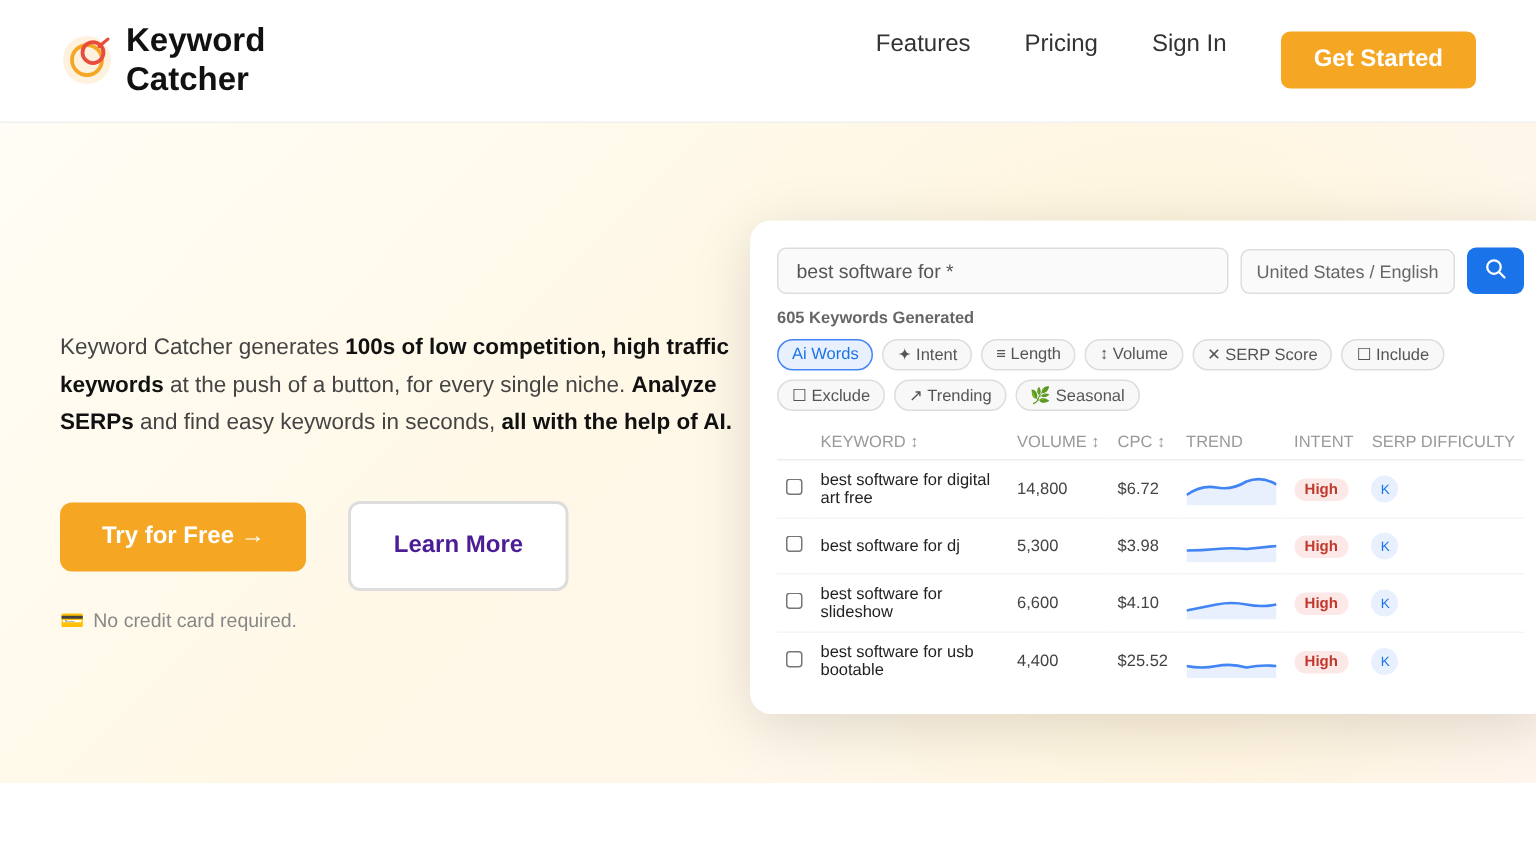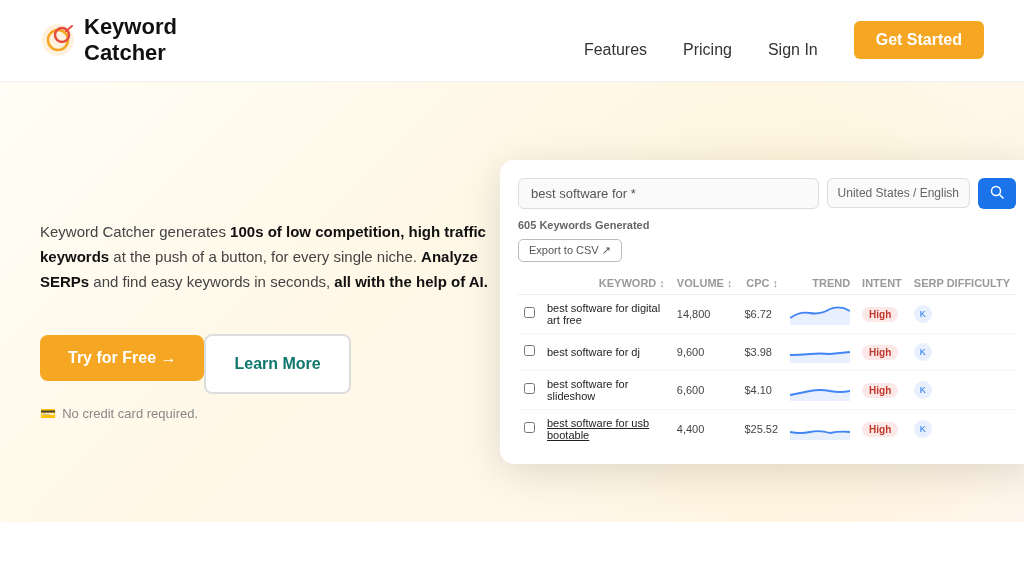--- a/index.html
+++ b/index.html
@@ -7,21 +7,21 @@
 
     
     nav {
       display: flex; align-items: center; justify-content: space-between;
       padding: 14px 40px; background: #fff;
       border-bottom: 1px solid #f0f0f0;
     }
     .logo { display: flex; align-items: center; gap: 8px; cursor: pointer; }
     .logo-text { font-size: 22px; font-weight: 800; color: #111; line-height: 1.2; }
     .logo-icon { width: 36px; height: 36px; }
-    .nav-links { display: flex; align-items: flex-end; gap: 36px; }
+    .nav-links { display: flex; align-items: flex-start; gap: 36px; }
     .nav-link { font-size: 16px; color: #333; text-decoration: none; font-weight: 500; cursor: pointer; }
     .btn-get-started {
       background: #f5a623; color: #fff; border: none;
       padding: 10px 22px; border-radius: 6px; font-size: 16px;
       font-weight: 700; cursor: pointer;
     }
 
     
     .hero {
       position: relative; display: flex; align-items: center;
@@ -36,28 +36,28 @@
       background: radial-gradient(ellipse, #fef3d0 0%, transparent 70%);
       border-radius: 50%;
     }
     .hero-left { flex: 0 0 460px; z-index: 1; }
     .hero-heading { font-size: 42px; font-weight: 900; color: #111; line-height: 1.15; margin-bottom: 6px; }
     .hero-heading-orange { color: #f5a623; }
     .hero-sub {
       font-size: 15px; color: #444; line-height: 1.65; margin: 18px 0 28px 0;
     }
     .hero-sub b { font-weight: 700; color: #111; }
-    .hero-buttons { display: flex; gap: 0; align-items: center; margin-bottom: 12px; }
+    .hero-buttons { display: flex; gap: 28px; align-items: center; margin-bottom: 12px; }
     .btn-try {
       background: #f5a623; color: #fff; border: none;
       padding: 14px 28px; border-radius: 8px; font-size: 16px;
       font-weight: 700; cursor: pointer; display: flex; align-items: center; gap: 8px;
     }
     .btn-learn {
-      background: #fff; color: #0f766e; border: 2px solid #ddd;
+      background: #fff; color: #4c1d95; border: 2px solid #ddd;
       padding: 19px 28px; border-radius: 8px; font-size: 16px;
       font-weight: 600; cursor: pointer; margin-top: 12px;
     }
     .no-credit {
       font-size: 13px; color: #888; display: flex; align-items: center; gap: 6px;
     }
 
     
     .hero-right { flex: 1; z-index: 1; display: flex; justify-content: flex-end; }
     .mock-card {
@@ -91,21 +91,21 @@
       font-size: 11px; padding: 3px 9px; border-radius: 12px;
       border: 1px solid #ddd; color: #555; background: #f8f8f8;
     }
     .mock-filter-chip.active { background: #e8f0fe; border-color: #4285f4; color: #1a73e8; }
     .mock-export {
       font-size: 11px; padding: 4px 10px; background: #fff; border: 1px solid #bbb;
       border-radius: 5px; color: #555; margin-bottom: 10px; display: inline-block;
     }
     .mock-table { width: 100%; border-collapse: collapse; font-size: 11px; }
     .mock-table th {
-      text-align: right; color: #999; font-weight: 700; padding: 5px 6px;
+      text-align: left; color: #999; font-weight: 400; padding: 5px 6px;
       border-bottom: 1px solid #eee; white-space: nowrap;
     }
     .mock-table td { padding: 7px 6px; border-bottom: 1px solid #f5f5f5; color: #333; }
     .mock-table tr:last-child td { border-bottom: none; }
     .badge-high {
       background: #fde8e8; color: #c0392b; font-size: 10px;
       padding: 2px 7px; border-radius: 10px; font-weight: 600;
     }
     .trend-sparkline {
       width: 60px; height: 22px; display: inline-block; vertical-align: middle;
@@ -166,21 +166,31 @@
         <div class="mock-search-input">best software for *</div>
         <div class="mock-locale">United States / English</div>
         <button class="mock-search-btn">
           <svg width="14" height="14" viewBox="0 0 14 14">
             <circle cx="6" cy="6" r="4.5" stroke="#fff" stroke-width="1.5" fill="none"></circle>
             <line x1="9.5" y1="9.5" x2="13" y2="13" stroke="#fff" stroke-width="1.5" stroke-linecap="round"></line>
           </svg>
         </button>
       </div>
       <div class="mock-generated">605 Keywords Generated</div>
-      <div class="mock-export">Export to CSV ↗</div>
+      <div class="mock-filters">
+        <span class="mock-filter-chip active">Ai Words</span>
+        <span class="mock-filter-chip">✦ Intent</span>
+        <span class="mock-filter-chip">≡ Length</span>
+        <span class="mock-filter-chip">↕ Volume</span>
+        <span class="mock-filter-chip">✕ SERP Score</span>
+        <span class="mock-filter-chip">☐ Include</span>
+        <span class="mock-filter-chip">☐ Exclude</span>
+        <span class="mock-filter-chip">↗ Trending</span>
+        <span class="mock-filter-chip">🌿 Seasonal</span>
+      </div>
       <table class="mock-table">
         <thead>
           <tr>
             <th></th>
             <th>KEYWORD ↕</th>
             <th>VOLUME ↕</th>
             <th>CPC ↕</th>
             <th>TREND</th>
             <th>INTENT</th>
             <th>SERP DIFFICULTY</th>
@@ -197,21 +207,21 @@
           <path d="M0,15 Q10,8 20,10 Q30,12 40,6 Q50,2 60,8" stroke="#4285f4" stroke-width="1.8" fill="none"></path>
           <path d="M0,15 Q10,8 20,10 Q30,12 40,6 Q50,2 60,8 L60,22 L0,22 Z" fill="#4285f4" fill-opacity="0.12"></path>
         </svg>
       </td>
       <td><span class="badge-high">High</span></td>
       <td><span class="intent-dot">K</span></td>
     </tr>
             <tr>
       <td><input type="checkbox" style="width: 11px; height: 11px;"></td>
       <td style="font-size:11px;color:#222;">best software for dj</td>
-      <td style="color:#444;">9,600</td>
+      <td style="color:#444;">5,300</td>
       <td style="color:#444;">$3.98</td>
       <td>
         <svg class="trend-sparkline" viewBox="0 0 60 22" fill="none" xmlns="http://www.w3.org/2000/svg">
           <path d="M0,14 Q10,14 20,13 Q30,12 40,13 Q50,12 60,11" stroke="#4285f4" stroke-width="1.8" fill="none"></path>
           <path d="M0,14 Q10,14 20,13 Q30,12 40,13 Q50,12 60,11 L60,22 L0,22 Z" fill="#4285f4" fill-opacity="0.12"></path>
         </svg>
       </td>
       <td><span class="badge-high">High</span></td>
       <td><span class="intent-dot">K</span></td>
     </tr>
@@ -224,21 +234,21 @@
         <svg class="trend-sparkline" viewBox="0 0 60 22" fill="none" xmlns="http://www.w3.org/2000/svg">
           <path d="M0,16 Q10,14 20,12 Q30,10 40,12 Q50,14 60,12" stroke="#4285f4" stroke-width="1.8" fill="none"></path>
           <path d="M0,16 Q10,14 20,12 Q30,10 40,12 Q50,14 60,12 L60,22 L0,22 Z" fill="#4285f4" fill-opacity="0.12"></path>
         </svg>
       </td>
       <td><span class="badge-high">High</span></td>
       <td><span class="intent-dot">K</span></td>
     </tr>
             <tr>
       <td><input type="checkbox" style="width: 11px; height: 11px;"></td>
-      <td style="font-size:11px;color:#222;text-decoration:underline;">best software for usb bootable</td>
+      <td style="font-size:11px;color:#222;">best software for usb bootable</td>
       <td style="color:#444;">4,400</td>
       <td style="color:#444;">$25.52</td>
       <td>
         <svg class="trend-sparkline" viewBox="0 0 60 22" fill="none" xmlns="http://www.w3.org/2000/svg">
           <path d="M0,14 Q10,16 20,14 Q30,12 40,15 Q50,13 60,14" stroke="#4285f4" stroke-width="1.8" fill="none"></path>
           <path d="M0,14 Q10,16 20,14 Q30,12 40,15 Q50,13 60,14 L60,22 L0,22 Z" fill="#4285f4" fill-opacity="0.12"></path>
         </svg>
       </td>
       <td><span class="badge-high">High</span></td>
       <td><span class="intent-dot">K</span></td>

